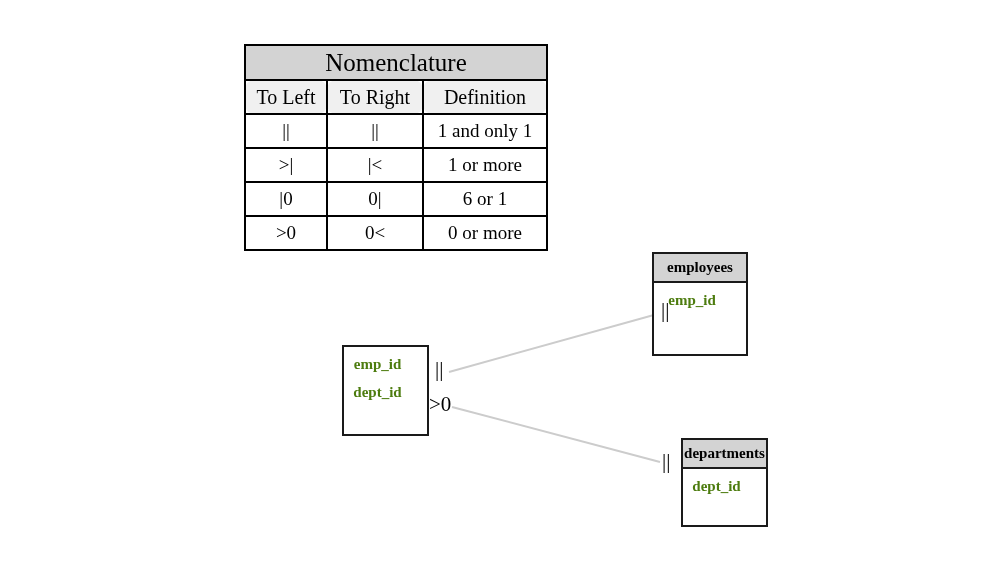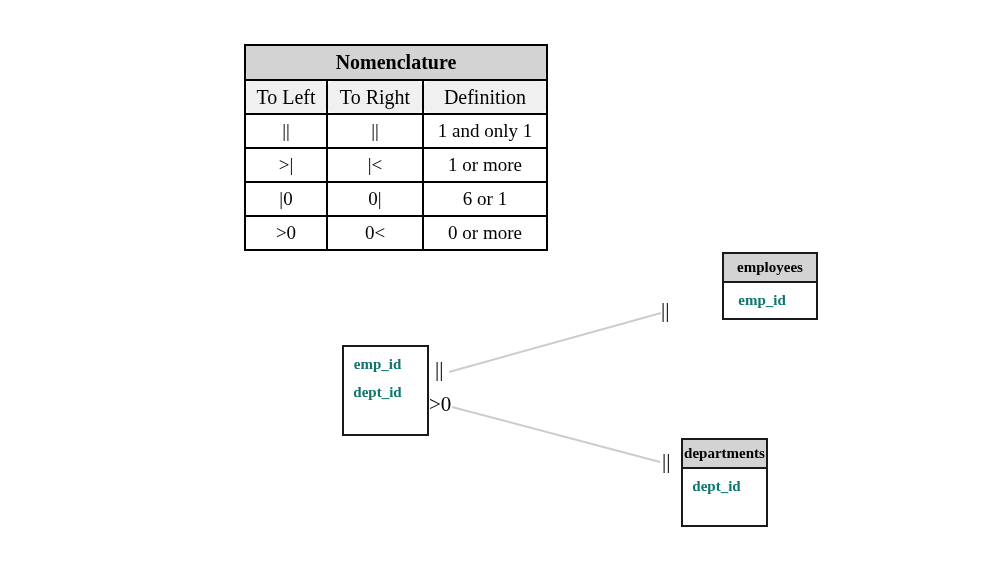--- a/index.html
+++ b/index.html
@@ -35,22 +35,22 @@
   table.nomenclature td {
     border: 2px solid #000000;
     font-size: 19px;
     text-align: center;
     padding: 0 6px;
     color: #000000;
     white-space: nowrap;
   }
   table.nomenclature tr.title-row th {
     background: #d3d3d3;
-    font-size: 20px;
-    font-weight: bold;
+    font-size: 25px;
+    font-weight: normal;
     height: 33px;
   }
   table.nomenclature tr.header-row th {
     background: #f0f0f0;
     font-weight: normal;
     font-size: 20px;
     height: 32px;
     border-radius: 9px;
   }
   table.nomenclature tbody td {
@@ -81,29 +81,29 @@
     white-space: nowrap;
   }
   .entity-body {
     padding-top: 3px;
   }
   .field {
     height: 28px;
     display: flex;
     align-items: center;
     font-size: 15px;
-    color: #0f766e;
+    color: #4d7c0f;
     padding-left: 6px;
     padding-right: 22px;
   }
   .field.key {
     font-weight: bold;
     justify-content: center;
   }
-  #entity-employees   { left: 722px; top: 252px; width: 96px;  height: 68px; }
+  #entity-employees   { left: 652px; top: 252px; width: 96px;  height: 104px; }
   #entity-assignments { left: 342px; top: 345px; width: 87px;  height: 91px; }
   #entity-departments { left: 681px; top: 438px; width: 87px; height: 89px; }
 
   
   .cardinality {
     position: absolute;
     font-size: 21px;
     line-height: 1;
     color: #000000;
     z-index: 3;

